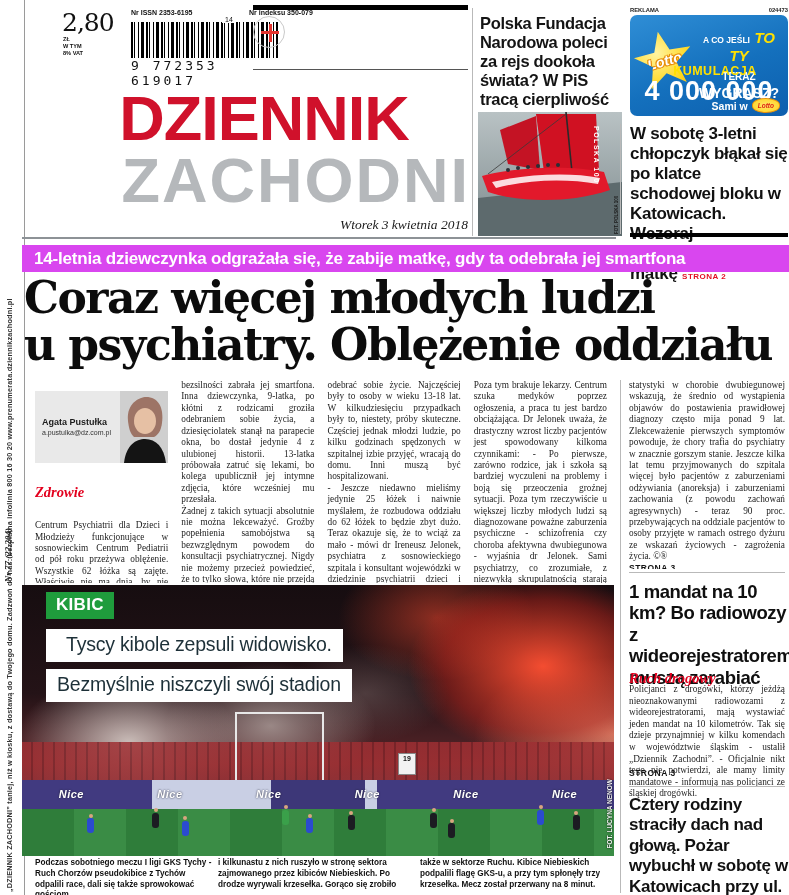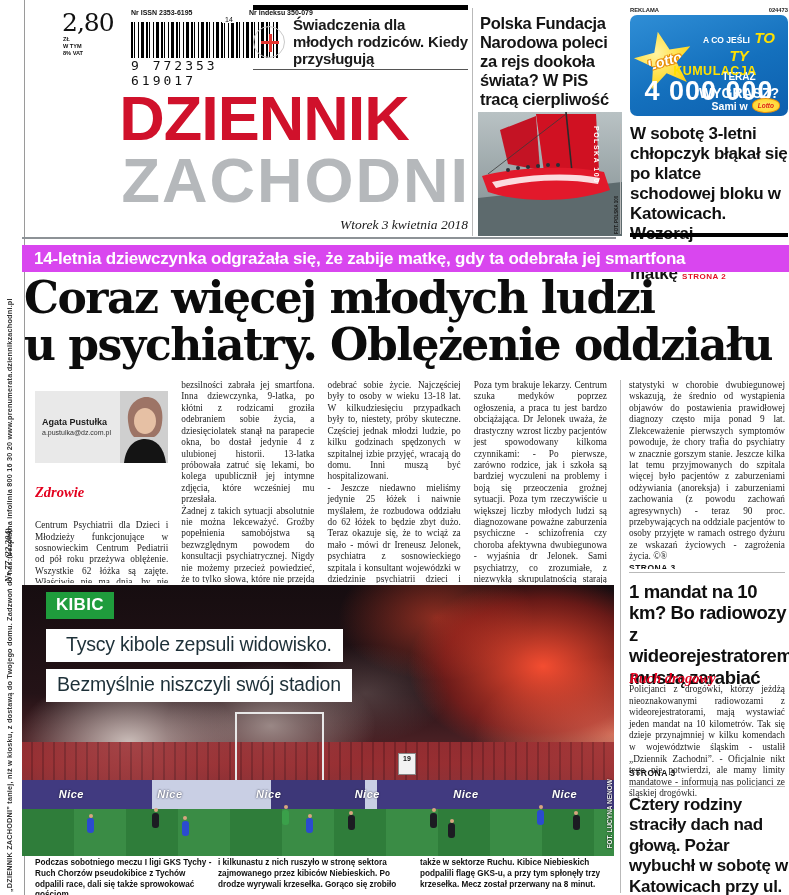--- a/index.html
+++ b/index.html
@@ -135,21 +135,20 @@
 8% VAT</div>
   <div id="issn">Nr ISSN 2353-6195</div>
   <div id="index-no">Nr indeksu 350-079</div>
   <div id="barcode"></div>
   <div id="barcode-top">14</div>
   <div id="barcode-digits">9 772353 619017</div>
 
   <div id="teaser-bar"></div>
   <div id="top-teaser">
     <span id="plus-circle"></span>
-    <span id="top-teaser-text">Świadczenia dla młodych rodziców. Kiedy przysługują</span>
   </div>
   <div id="teaser-rule"></div>
 
   <div id="logo">
     <div class="l1">DZIENNIK</div>
     <div class="l2">ZACHODNI</div>
   </div>
   <div id="issue-date">Wtorek 3 kwietnia 2018</div>
   <div id="header-rule"></div>
 

